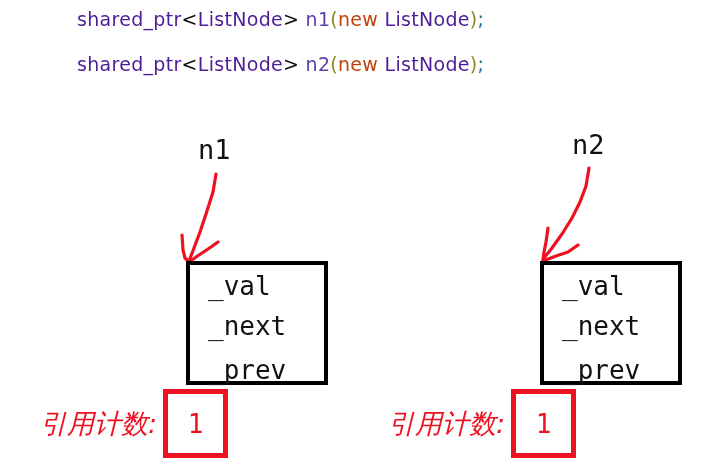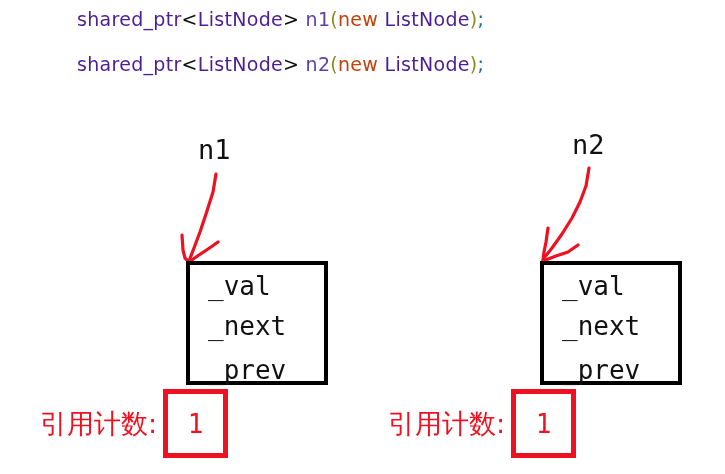--- a/index.html
+++ b/index.html
@@ -90,20 +90,21 @@
 
   .refcount-label {
     font-family: "DejaVu Sans", "Liberation Sans", sans-serif;
     font-size: 27px;
     color: #ee1122;
     white-space: pre;
     line-height: 69px;
     height: 69px;
     display: flex;
     align-items: center;
+    font-style: italic;
   }
 
   .refcount-box {
     margin-left: 6px;
     width: 65px;
     height: 69px;
     border: 5px solid #ee1122;
     box-sizing: border-box;
     background: #ffffff;
     display: flex;

